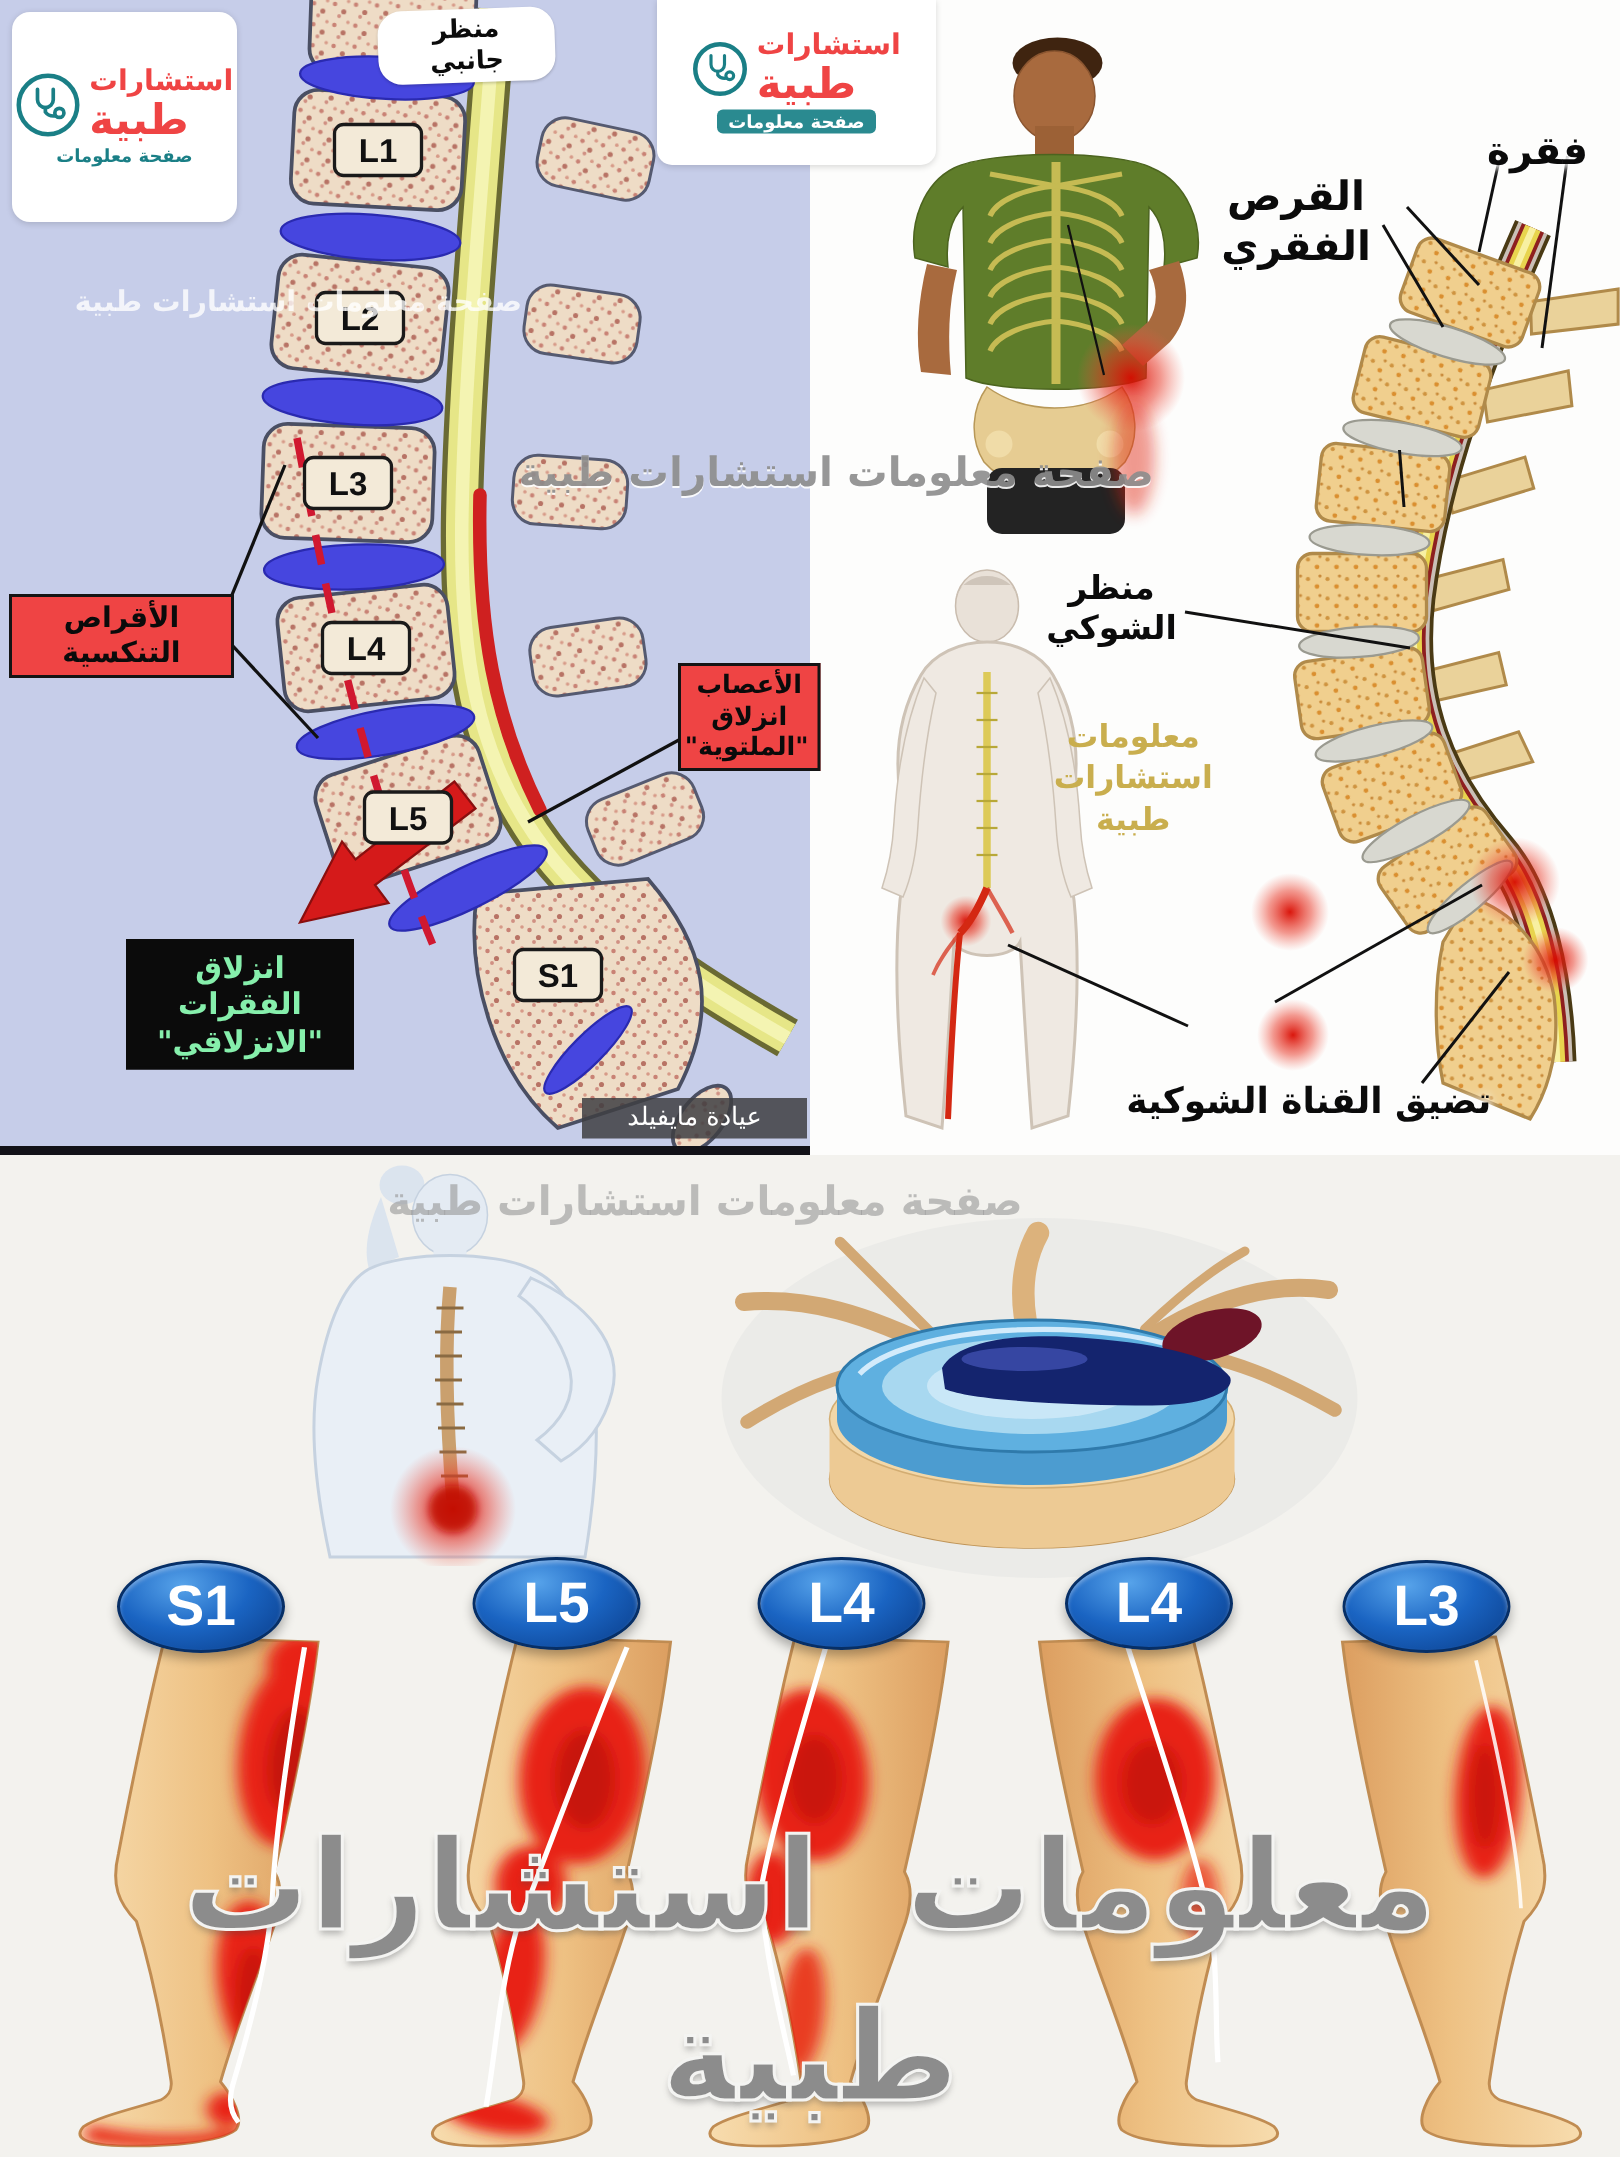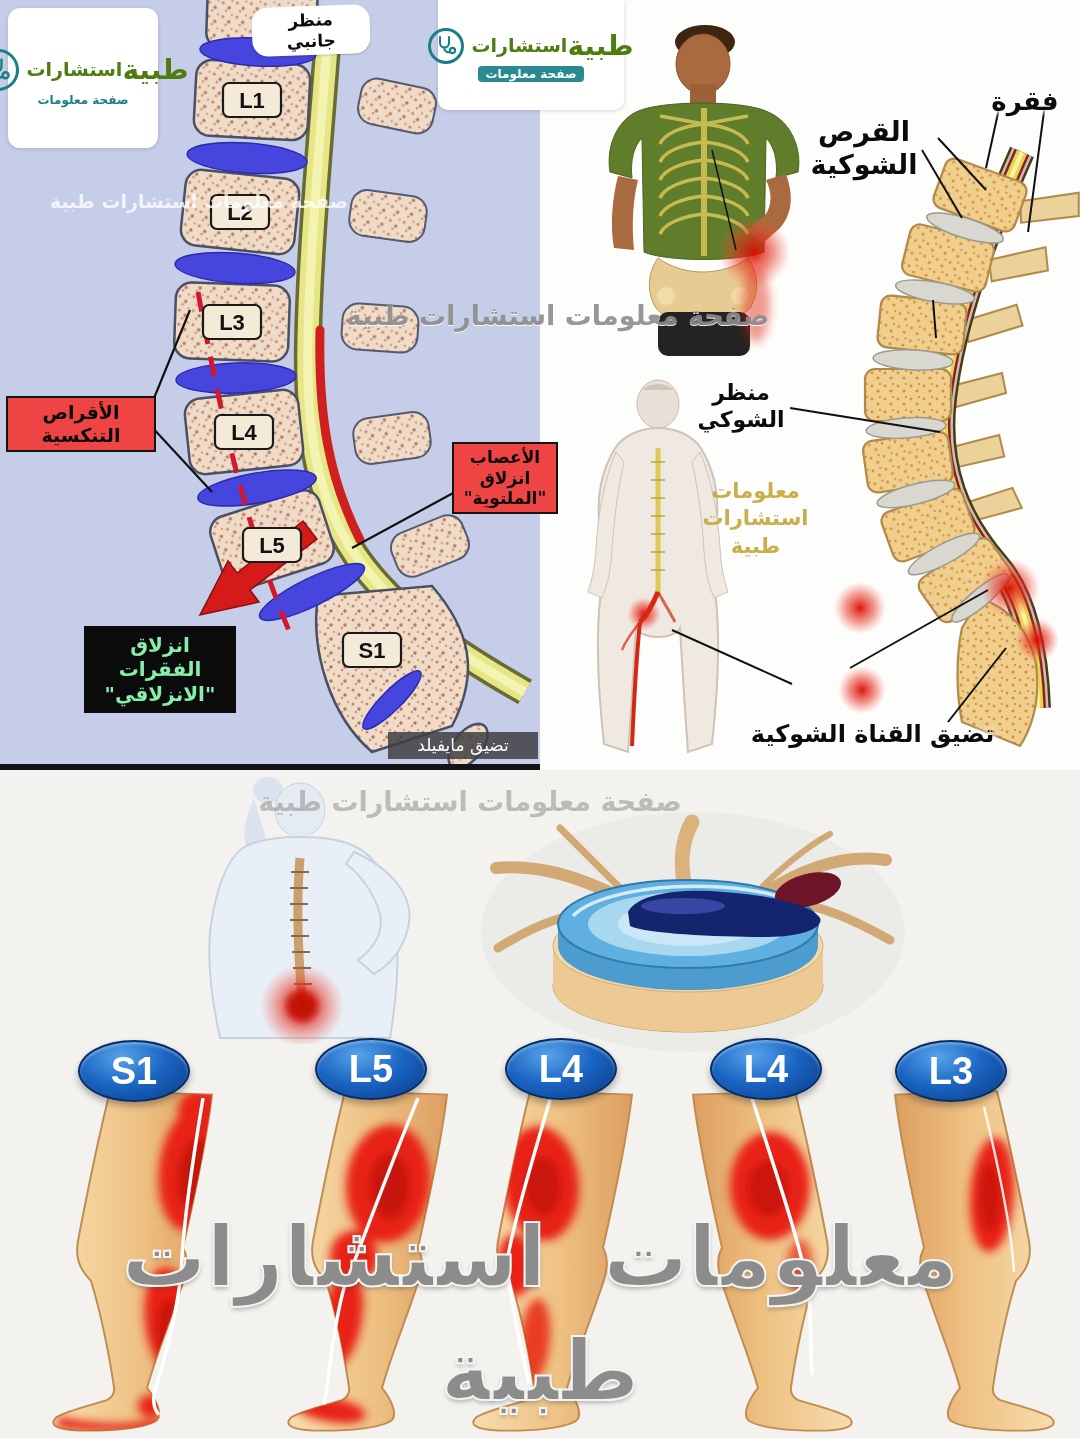--- a/index.html
+++ b/index.html
@@ -15,21 +15,21 @@
   .boxed{background:#ef4444;border:2.5px solid #141414;padding:3px 6px}
   .dark{background:#0b0b0b;color:#86efac;border-color:#0b0b0b;padding:5px 8px}
   .pill{background:#fff;border-radius:16px;padding:4px 14px;box-shadow:0 1px 2px rgba(0,0,0,.2)}
   .halo{text-shadow:0 0 5px #fff,0 0 7px #fff,0 0 9px #fff}
   .bar{background:rgba(62,62,66,.85);color:#fff;padding:3px 10px}
   .wm{position:absolute;font-weight:bold;text-align:center;pointer-events:none;z-index:40}
   
   .logo-card{position:absolute;background:#fff;border-radius:12px;display:flex;flex-direction:column;align-items:center;justify-content:center;gap:2px;box-shadow:0 1px 4px rgba(0,0,0,.15);z-index:35}
   .logo-row{display:flex;align-items:center;gap:7px}
   .logo-icon{width:42px;height:42px;border-radius:50%;border:3px solid #1a7f86;display:flex;align-items:center;justify-content:center}
-  .logo-main{display:flex;flex-direction:row;align-items:center;color:#4d7c0f;font-weight:bold;line-height:1.05}
+  .logo-main{display:flex;flex-direction:column;align-items:flex-start;color:#ef4444;font-weight:bold;line-height:1.05}
   .logo-main .l1{font-size:19px}
   .logo-main .l2{font-size:28px}
   .logo-sub{font-size:12px;color:#1a7f86;font-weight:bold}
   .logo-sub.tag{background:#2a8a90;color:#fff;padding:1px 8px;border-radius:4px}
   
   .root-badge{position:absolute;width:112px;height:62px;border-radius:50%;
     background:radial-gradient(ellipse at 38% 26%,#57a3ea 0%,#1a64c2 48%,#093a85 100%);
     border:2px solid #072f66;color:#fff;font-weight:bold;font-size:38px;
     display:flex;align-items:center;justify-content:center;
     font-family:"Liberation Sans",sans-serif;z-index:25;
@@ -153,30 +153,30 @@
       <g>
           <rect x="343" y="633" width="58" height="34" rx="6" fill="#f3ead8" stroke="#1a1a1a" stroke-width="2.2"></rect>
           <text x="372" y="658" fill="#111">S1</text>
         </g>
     </g>
   </svg>
 
   <div class="lbl pill" dir="rtl" style="left:252px;top:6px;width:118px;font-size:17px;transform:rotate(-2deg)">منظر جانبي</div>
   <div class="wm" dir="rtl" style="left:18px;top:190px;width:330px;font-size:19px;color:rgba(255,255,255,.78);text-align:right">صفحة معلومات استشارات طبية</div>
   <div class="lbl boxed" dir="rtl" style="left:6px;top:396px;width:150px;font-size:19px">الأقراص التنكسية</div>
-  <div class="lbl boxed" dir="rtl" style="left:452px;top:442px;width:106px;font-size:17px">
+  <div class="lbl boxed" dir="rtl" style="left:452px;top:442px;width:95px;font-size:17px">
     <div>الأعصاب</div>
     <div>انزلاق</div>
     <div>"الملتوية"</div>
   </div>
   <div class="lbl boxed dark" dir="rtl" style="left:84px;top:626px;width:152px;font-size:20px">
     <div>انزلاق الفقرات</div>
     <div>"الانزلاقي"</div>
   </div>
-  <div class="lbl bar" dir="rtl" style="left:388px;top:732px;width:150px;font-size:17px;font-weight:normal">تضيق مايفيلد</div>
+  <div class="lbl bar" dir="rtl" style="left:388px;top:732px;width:150px;font-size:17px;font-weight:normal">عيادة مايفيلد</div>
 
   <div class="logo-card" style="left:8px;top:8px;width:150px;height:140px">
     <div class="logo-row">
       <span class="logo-icon">
         <svg width="28" height="28" viewBox="0 0 24 24" fill="none" stroke="#1a7f86" stroke-width="2.1" stroke-linecap="round">
           <path d="M6 3 v6 a4.5 4.5 0 0 0 9 0 V3"></path>
             <circle cx="18.5" cy="16.5" r="2.6"></circle>
             <path d="M10.5 13.5 v2.5 a5.5 4.5 0 0 0 5.6 2.2"></path>
         </svg>
       </span>
@@ -316,21 +316,21 @@
       <path d="M398 138 L446 190"></path>
       <path d="M393 300 L396 338"></path>
       <path d="M250 408 L400 432"></path>
       <path d="M310 668 L448 590"></path>
       <path d="M252 684 L132 630"></path>
       <path d="M408 722 L466 648"></path>
     </g>
   </svg>
 
   <div class="lbl halo" dir="rtl" style="left:985px;top:86px;width:80px;font-size:26px">فقرة</div>
-  <div class="lbl halo" dir="rtl" style="left:788px;top:116px;width:152px;font-size:27px">القرص الشوكية</div>
+  <div class="lbl halo" dir="rtl" style="left:788px;top:116px;width:152px;font-size:27px">القرص الفقري</div>
   <div class="lbl halo" dir="rtl" style="left:690px;top:380px;width:102px;font-size:22px">
     <div>منظر</div>
     <div>الشوكي</div>
   </div>
   <div class="lbl halo" dir="rtl" style="left:750px;top:720px;width:245px;font-size:24px">تضيق القناة الشوكية</div>
   <div class="wm" dir="rtl" style="left:668px;top:478px;width:175px;font-size:21px;color:#c9ae4e;line-height:1.3">
     <div>معلومات استشارات</div>
     <div>طبية</div>
   </div>
 

